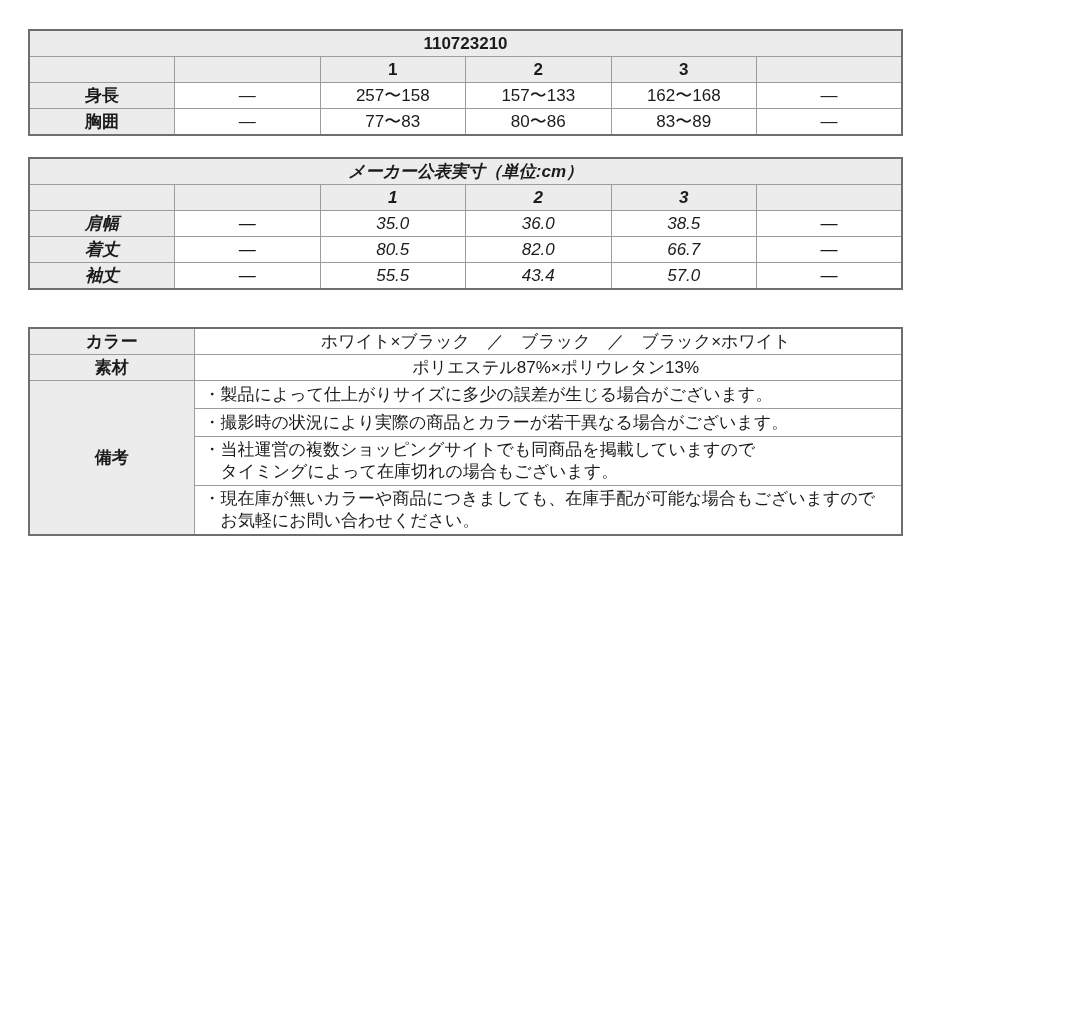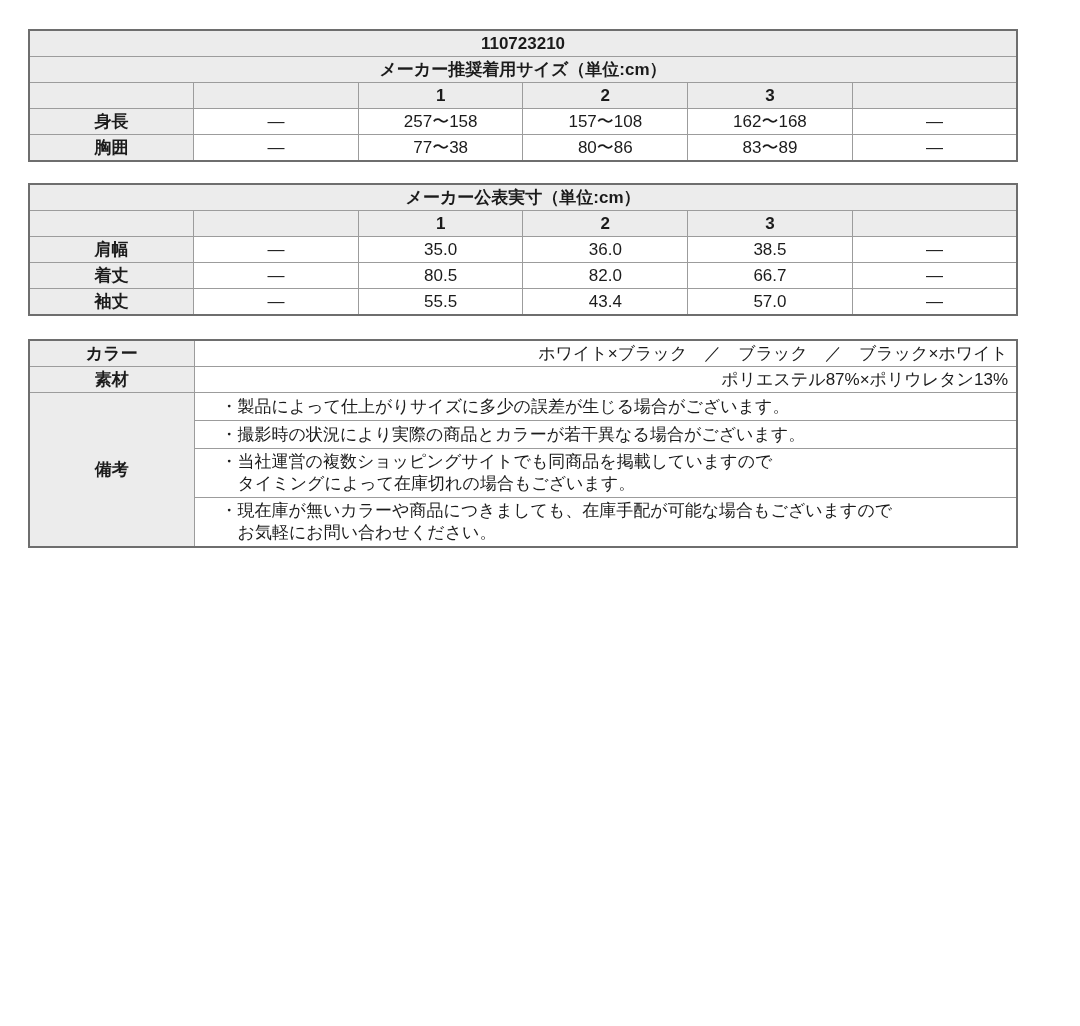--- a/index.html
+++ b/index.html
@@ -13,98 +13,95 @@
     font-family: "Liberation Sans", "DejaVu Sans", sans-serif;
     color: #1b1b1b;
     -webkit-font-smoothing: antialiased;
   }
   .page {
     padding: 29px 27px 0 28px;
     box-sizing: border-box;
   }
   table.spec {
     border-collapse: collapse;
-    width: 990px;
+    width: 875px;
     table-layout: fixed;
     border: 2px solid #6e6e6e;
   }
   table.spec td {
     border: 1px solid #9c9c9c;
     height: 23px;
     font-size: 17px;
     text-align: center;
     vertical-align: middle;
     padding: 1px 2px;
     overflow: hidden;
     white-space: nowrap;
   }
   .hdr {
     background: #ececec;
     font-weight: bold;
   }
   .mb1 { margin-bottom: 21px; }
-  .mb2 { margin-bottom: 23px; }
+  .mb2 { margin-bottom: 37px; font-style: italic; }
 
   
   table.details col.c1 { width: 165px; }
   table.details td.lbl {
     background: #ececec;
     font-weight: bold;
     text-align: center;
   }
   table.details td.val {
-    text-align: right;
+    text-align: center;
     padding: 1px 8px 1px 24px;
     font-weight: normal;
   }
   table.details td.note-cell {
     text-align: left;
-    padding: 2px 8px 2px 26px;
+    padding: 2px 8px 2px 9px;
     white-space: normal;
   }
   .note-line { line-height: 22px; white-space: nowrap; }
   .note-line.cont { padding-left: 17px; }
   td.notes-lbl {
     vertical-align: top;
     padding-top: 3px;
   }
 </style>
 </head>
 <body>
 
 <div class="page">
 
   <table class="spec mb1">
     <tbody>
         <tr>
       <td colspan="6" class="hdr">110723210</td>
     </tr>
     <tr>
-      <td colspan="6" class="hdr">メーカー推奨着用サイズ（単位:cm）</td>
-    </tr>
-    <tr>
       <td class="hdr"></td>
       <td class="hdr"></td>
       <td class="hdr">1</td>
       <td class="hdr">2</td>
       <td class="hdr">3</td>
       <td class="hdr"></td>
     </tr>
     <tr>
       <td class="hdr">身長</td>
       <td>―</td>
       <td>257〜158</td>
-      <td>157〜108</td>
+      <td>157〜133</td>
       <td>162〜168</td>
       <td>―</td>
     </tr>
     <tr>
       <td class="hdr">胸囲</td>
       <td>―</td>
-      <td>77〜38</td>
+      <td>77〜83</td>
       <td>80〜86</td>
       <td>83〜89</td>
       <td>―</td>
     </tr>
   </tbody>
     </table>
 
   <table class="spec mb2">
     <tbody>
         <tr>

